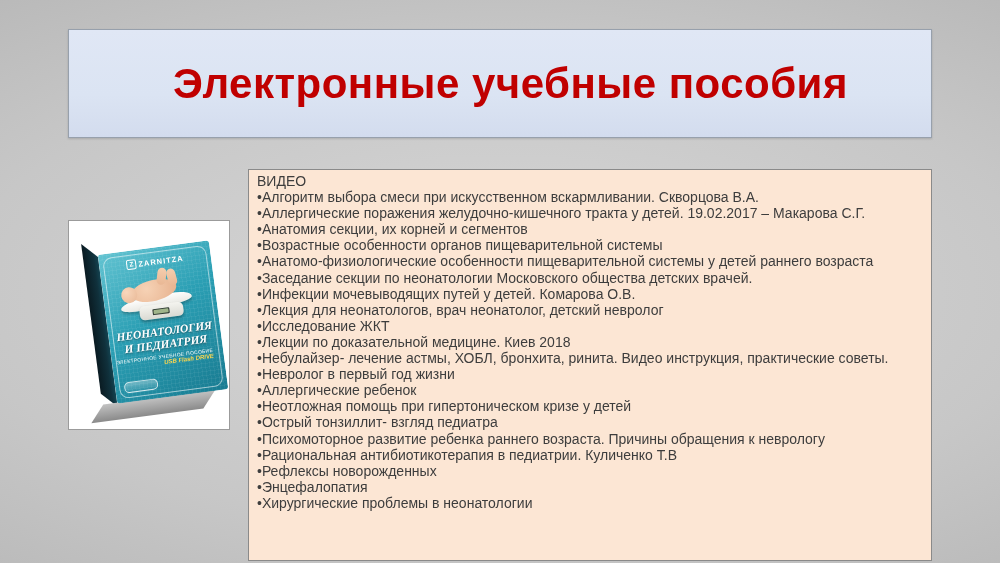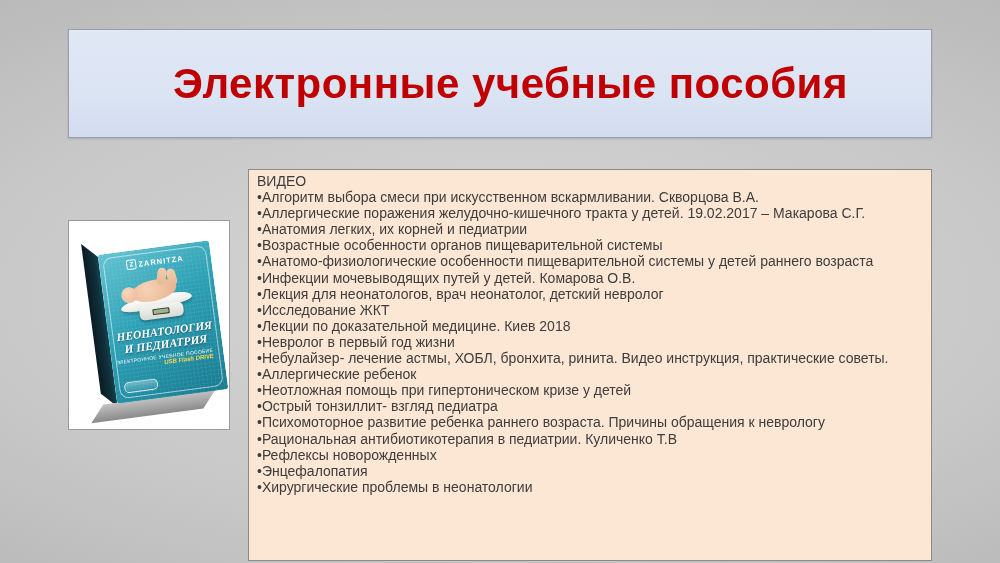--- a/index.html
+++ b/index.html
@@ -175,29 +175,30 @@
         <div class="book-badge"></div>
       </div>
     </div>
   </div>
 
   <div class="video-panel">
     <div class="panel-header">ВИДЕО</div>
     <ul>
         <li>•Алгоритм выбора смеси при искусственном вскармливании. Скворцова В.А.</li>
         <li>•Аллергические поражения желудочно-кишечного тракта у детей. 19.02.2017 – Макарова С.Г.</li>
-        <li>•Анатомия легких, их корней и педиатрии</li>
+        <li>•Анатомия секции, их корней и сегментов</li>
         <li>•Возрастные особенности органов пищеварительной системы</li>
         <li>•Анатомо-физиологические особенности пищеварительной системы у детей раннего возраста</li>
+        <li>•Заседание секции по неонатологии Московского общества детских врачей.</li>
         <li>•Инфекции мочевыводящих путей у детей. Комарова О.В.</li>
         <li>•Лекция для неонатологов, врач неонатолог, детский невролог</li>
         <li>•Исследование ЖКТ</li>
         <li>•Лекции по доказательной медицине. Киев 2018</li>
+        <li>•Небулайзер- лечение астмы, ХОБЛ, бронхита, ринита. Видео инструкция, практические советы.</li>
         <li>•Невролог в первый год жизни</li>
-        <li>•Небулайзер- лечение астмы, ХОБЛ, бронхита, ринита. Видео инструкция, практические советы.</li>
         <li>•Аллергические ребенок</li>
         <li>•Неотложная помощь при гипертоническом кризе у детей</li>
         <li>•Острый тонзиллит- взгляд педиатра</li>
         <li>•Психомоторное развитие ребенка раннего возраста. Причины обращения к неврологу</li>
         <li>•Рациональная антибиотикотерапия в педиатрии. Куличенко Т.В</li>
         <li>•Рефлексы новорожденных</li>
         <li>•Энцефалопатия</li>
         <li>•Хирургические проблемы в неонатологии</li>
       </ul>
   </div>

